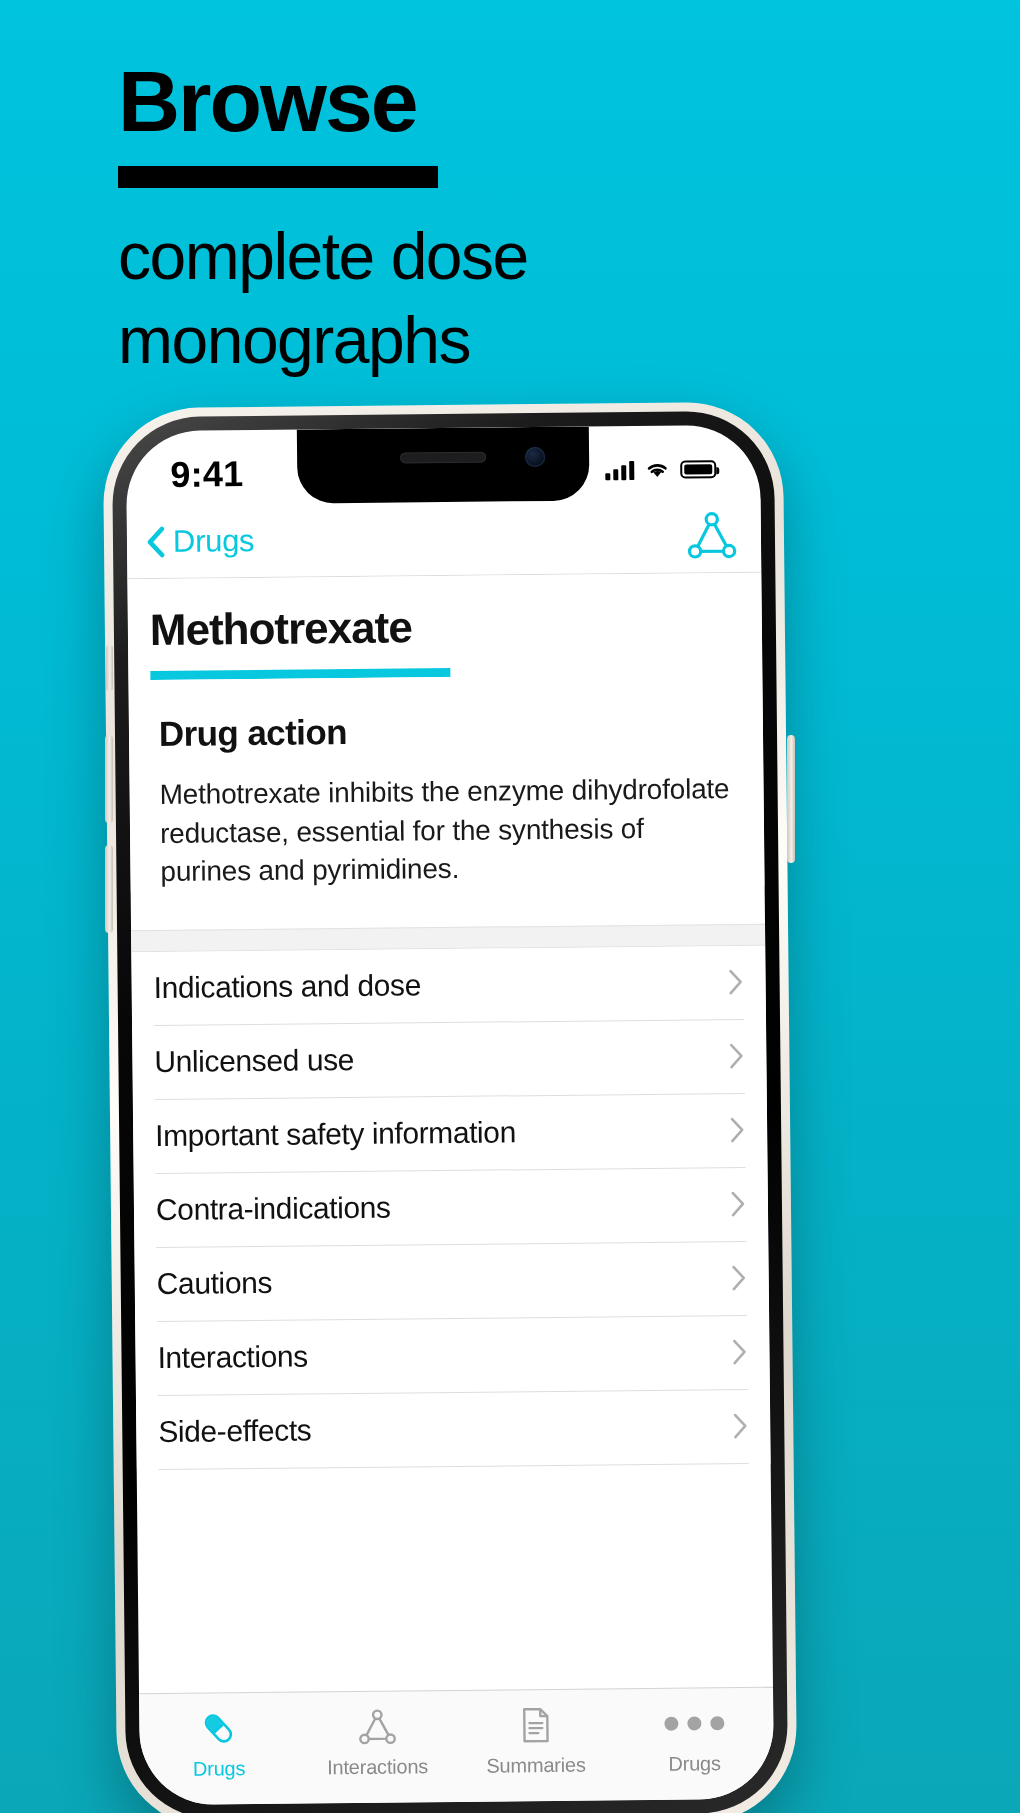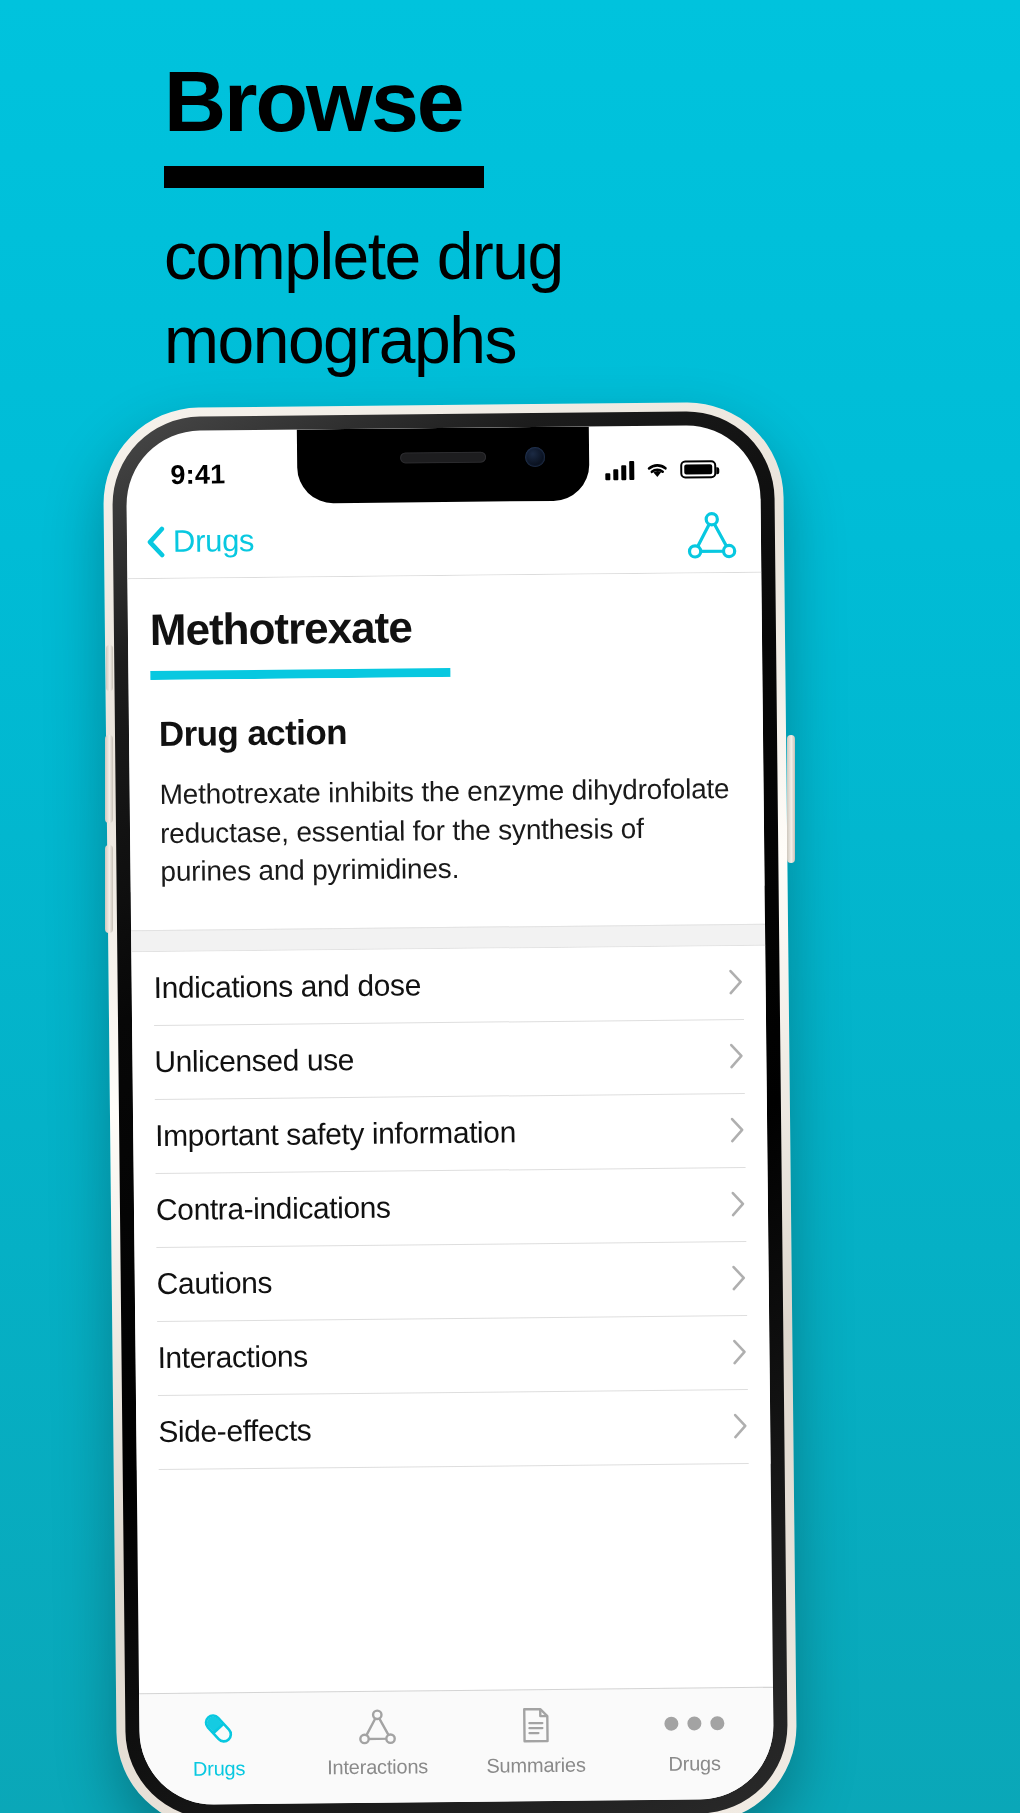--- a/index.html
+++ b/index.html
@@ -10,21 +10,21 @@
     position:relative;
   }
 
   
   #bg {
     position:absolute; inset:0;
     background:linear-gradient(180deg,#00c3dd 0%, #00bcd6 30%, #04b2c8 62%, #0aa7b8 100%);
   }
 
   
-  #promo { position:absolute; left:118px; top:58px; width:800px;margin-left:46px; }
+  #promo { position:absolute; left:118px; top:58px; width:800px; }
   #promo-title {
     font-size:86px; font-weight:bold; color:#000;
     letter-spacing:-2px; line-height:1.0;
     font-family:"Liberation Sans", sans-serif;
   }
   #promo-rule {
     width:320px; height:22px; background:#000; margin-top:22px;
   }
   #promo-sub {
     margin-top:26px;
@@ -88,21 +88,21 @@
   #btn-vol-up { left:-5px; top:330px; width:8px; height:88px; }
   #btn-vol-dn { left:-5px; top:440px; width:8px; height:88px; }
   #btn-power { right:-5px; top:330px; width:8px; height:128px; }
 
   
   #status-bar {
     position:relative; height:74px; z-index:50;
     display:flex; align-items:center; justify-content:space-between;
     padding:0 44px; padding-top:14px;
   }
-  #status-time { font-size:27px; font-weight:600; color:#000; letter-spacing:0.3px; }
+  #status-time { font-size:36px; font-weight:600; color:#000; letter-spacing:0.3px; }
   #status-right { display:flex; align-items:center; gap:10px; }
   #signal { display:flex; align-items:flex-end; gap:3px; height:20px; }
   #signal i { display:block; width:5px; background:#000; border-radius:1px; }
   #signal i:nth-child(1){height:7px;}
   #signal i:nth-child(2){height:11px;}
   #signal i:nth-child(3){height:15px;}
   #signal i:nth-child(4){height:19px;}
   #battery {
     width:36px; height:18px; border:2px solid #000; border-radius:5px;
     position:relative; padding:2px;
@@ -165,21 +165,21 @@
   .dots i { width:14px; height:14px; border-radius:50%; background:#a3a3a3; display:block; }
 </style>
 </head>
 <body>
 
 <div id="bg"></div>
 
 <div id="promo">
   <div id="promo-title">Browse</div>
   <div id="promo-rule"></div>
-  <div id="promo-sub">complete drug monographs</div>
+  <div id="promo-sub">complete dose monographs</div>
 </div>
 
 <div id="phone-wrap">
   <div id="phone-frame"></div>
   <div class="side-btn" id="btn-mute"></div>
   <div class="side-btn" id="btn-vol-up"></div>
   <div class="side-btn" id="btn-vol-dn"></div>
   <div class="side-btn" id="btn-power"></div>
   <div id="phone-bezel"></div>
 

